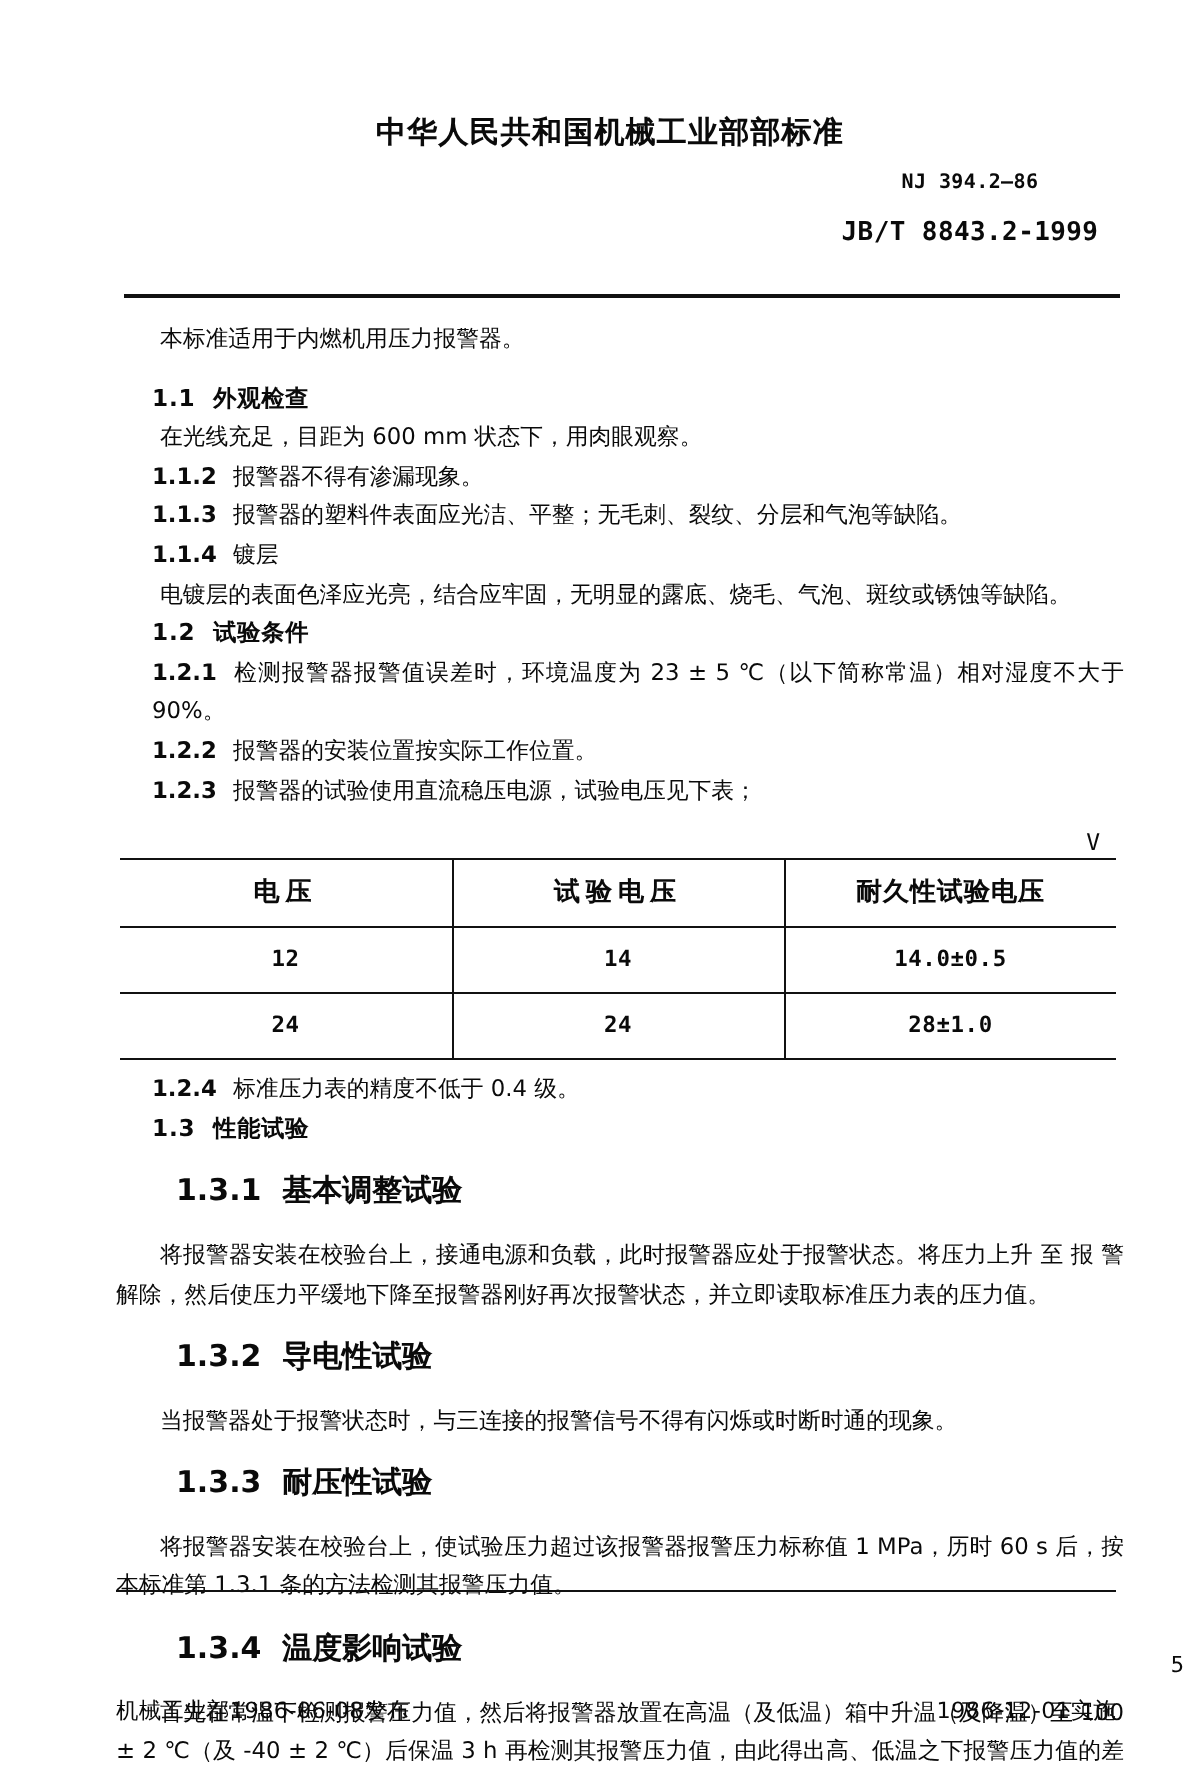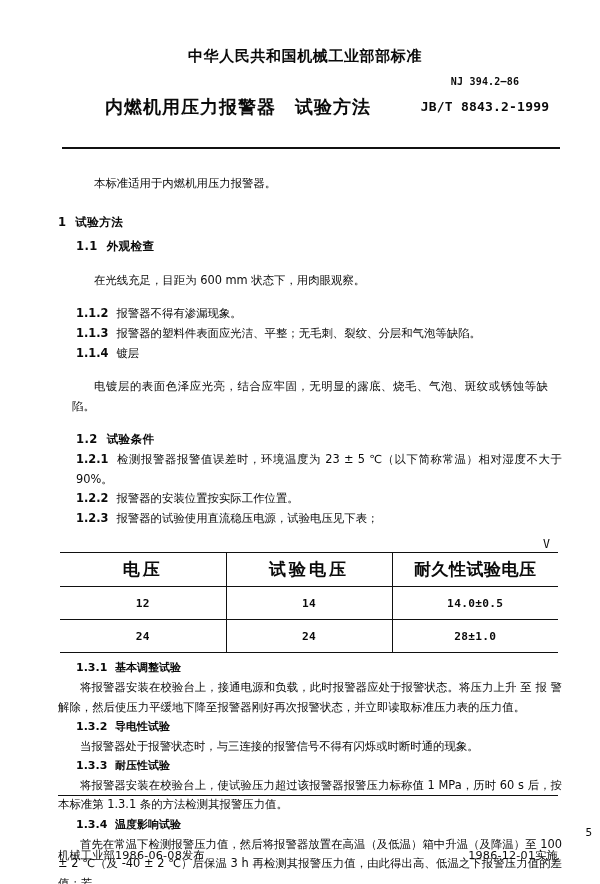--- a/index.html
+++ b/index.html
@@ -23,21 +23,21 @@
     left: 0; top: 0;
     width: 600px;
     height: 884px;
     box-sizing: border-box;
   }
 
   
   .header {
     position: absolute;
     left: 58px;
-    top: 46px;
+    top: 56px;
     width: 502px;
   }
   .org-line {
     text-align: center;
     font-size: 15px;
     font-weight: bold;
     letter-spacing: 0.6px;
     line-height: 20px;
     padding-right: 8px;
   }
@@ -91,44 +91,44 @@
   
   .body {
     position: absolute;
     left: 58px;
     top: 160px;
     width: 504px;
     font-size: 11.4px;
     line-height: 19.6px;
   }
   .p {
-    margin: 14px;
+    margin: 0;
     text-align: justify;
     text-justify: inter-ideograph;
   }
   .indent {
     text-indent: 22px;
   }
   .h1 {
     margin: 0;
     font-size: 11.6px;
     font-weight: bold;
     letter-spacing: 0.4px;
   }
   .h2 {
     margin: 0;
     padding-left: 18px;
     font-size: 11.6px;
     font-weight: bold;
     letter-spacing: 0.4px;
   }
   .h3 {
-    margin: 0;
+    margin: 12px;
     padding-left: 18px;
-    font-size: 11px;
+    font-size: 15px;
     font-weight: bold;
   }
   .h3 .num { font-weight: bold; }
   .clause {
     margin: 0;
     padding-left: 18px;
     text-indent: 0;
     text-align: justify;
     text-justify: inter-ideograph;
   }
@@ -165,21 +165,21 @@
     border-right: 1px solid #111;
     text-align: center;
     font-size: 11.2px;
     height: 30px;
     vertical-align: middle;
     font-weight: bold;
   }
   table.vtable td:first-child { border-left: none; }
   table.vtable td:last-child { border-right: none; }
   table.vtable tr.hdr td {
-    font-size: 17px;
+    font-size: 13px;
     letter-spacing: 3px;
     height: 31px;
   }
   table.vtable tr.hdr td.nospace { letter-spacing: 0.5px; }
   .tbl-rule {
     height: 0;
     border-top: 1.6px solid #111;
     width: 498px;
     margin-left: 2px;
   }
@@ -226,39 +226,35 @@
   }
 </style>
 </head>
 <body>
 
 <div class="page">
 
   <div class="header">
     <div class="org-line">中华人民共和国机械工业部部标准</div>
     <div class="title-row">
-      <div class="doc-title">内燃机用压力报警器　试验方法</div>
       <div class="std-codes">
         <div class="std-old">NJ 394.2—86</div>
         <div class="std-new">JB/T 8843.2-1999</div>
       </div>
     </div>
   </div>
 
   <div class="rule-top"></div>
 
   <div class="body">
 
     <p class="p indent">本标准适用于内燃机用压力报警器。</p>
 
     <div class="gap-sm"></div>
 
-    <p class="h1">
-      <span>1</span>&nbsp;&nbsp;<span>试验方法</span>
-    </p>
 
     <div class="gap-sm"></div>
 
     <p class="h2">
       <span>1.1</span>&nbsp;&nbsp;<span>外观检查</span>
     </p>
 
     <p class="p indent">在光线充足，目距为 600 mm 状态下，用肉眼观察。</p>
 
 
@@ -310,21 +306,25 @@
           <td class="tbl-num">24</td>
           <td class="tbl-num">28±1.0</td>
         </tr>
       </tbody>
         </table>
       <div class="tbl-rule"></div>
     </div>
 
     <div class="gap-sm"></div>
 
-
+    <p class="clause"><span class="num">1.2.4</span><span>标准压力表的精度不低于 0.4 级。</span></p>
+
+    <p class="h2">
+      <span>1.3</span>&nbsp;&nbsp;<span>性能试验</span>
+    </p>
 
     <p class="h3">
       <span class="num">1.3.1</span>&nbsp;&nbsp;<span>基本调整试验</span>
     </p>
     <p class="hang indent">将报警器安装在校验台上，接通电源和负载，此时报警器应处于报警状态。将压力上升 至 报 警 解除，然后使压力平缓地下降至报警器刚好再次报警状态，并立即读取标准压力表的压力值。</p>
 
     <p class="h3">
       <span class="num">1.3.2</span>&nbsp;&nbsp;<span>导电性试验</span>
     </p>
     <p class="hang indent">当报警器处于报警状态时，与三连接的报警信号不得有闪烁或时断时通的现象。</p>

